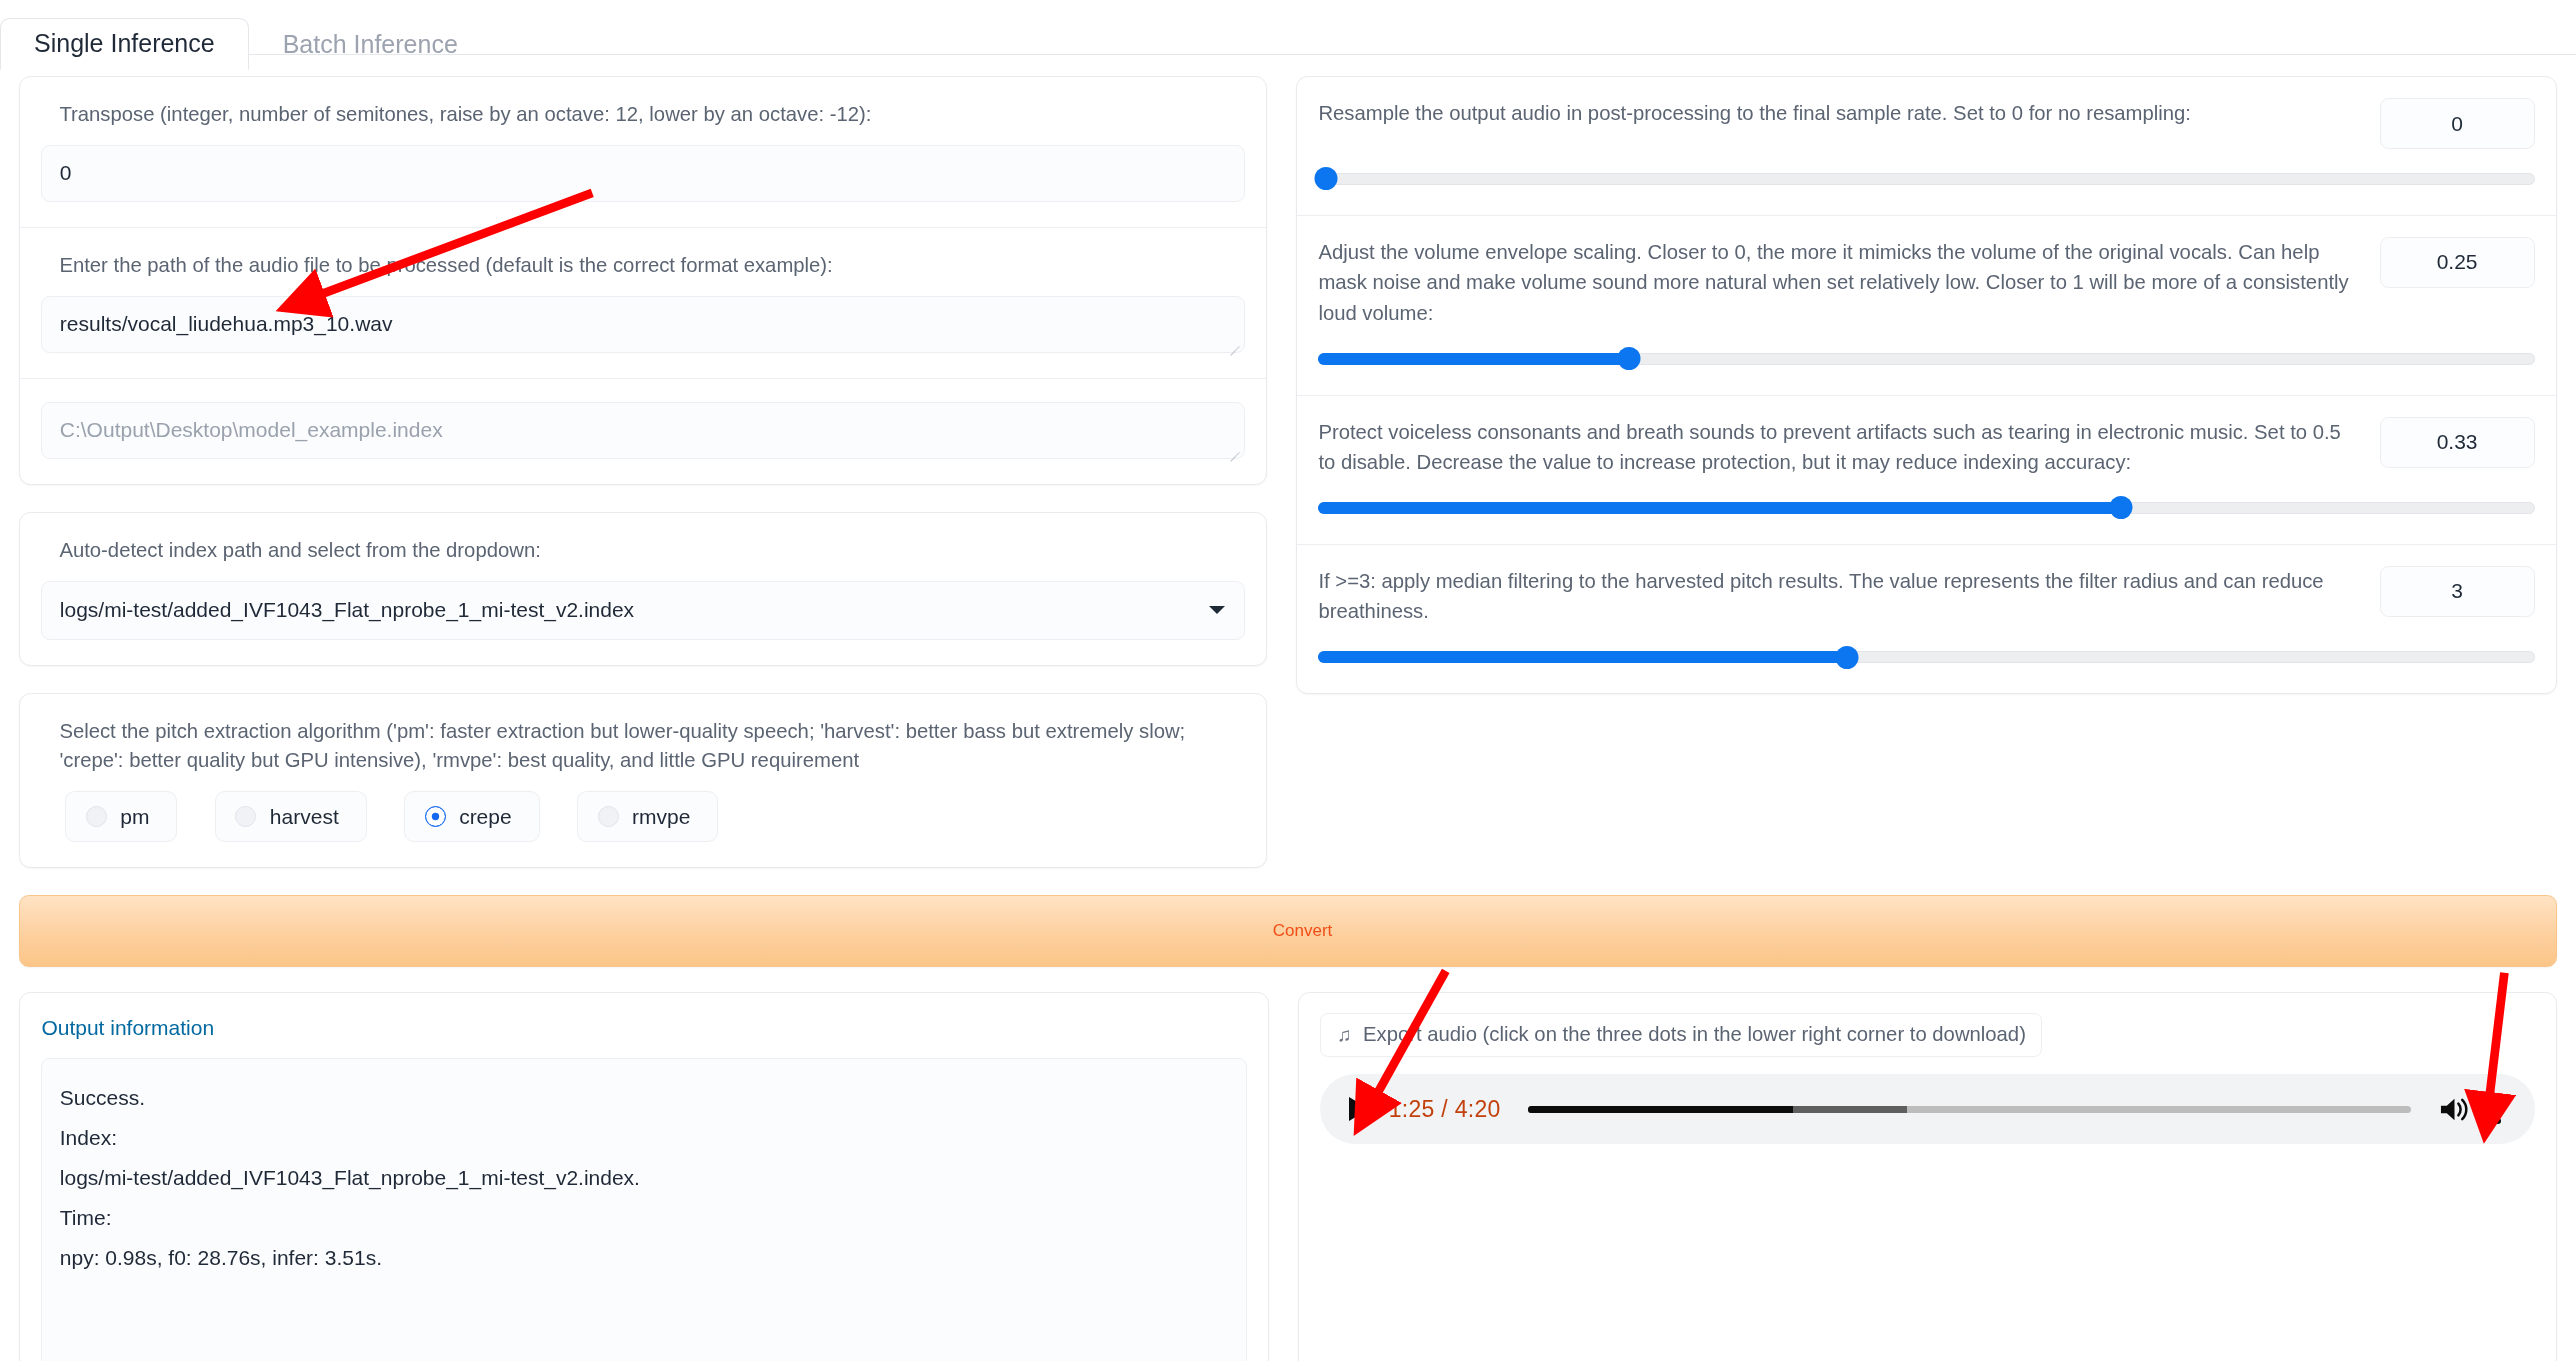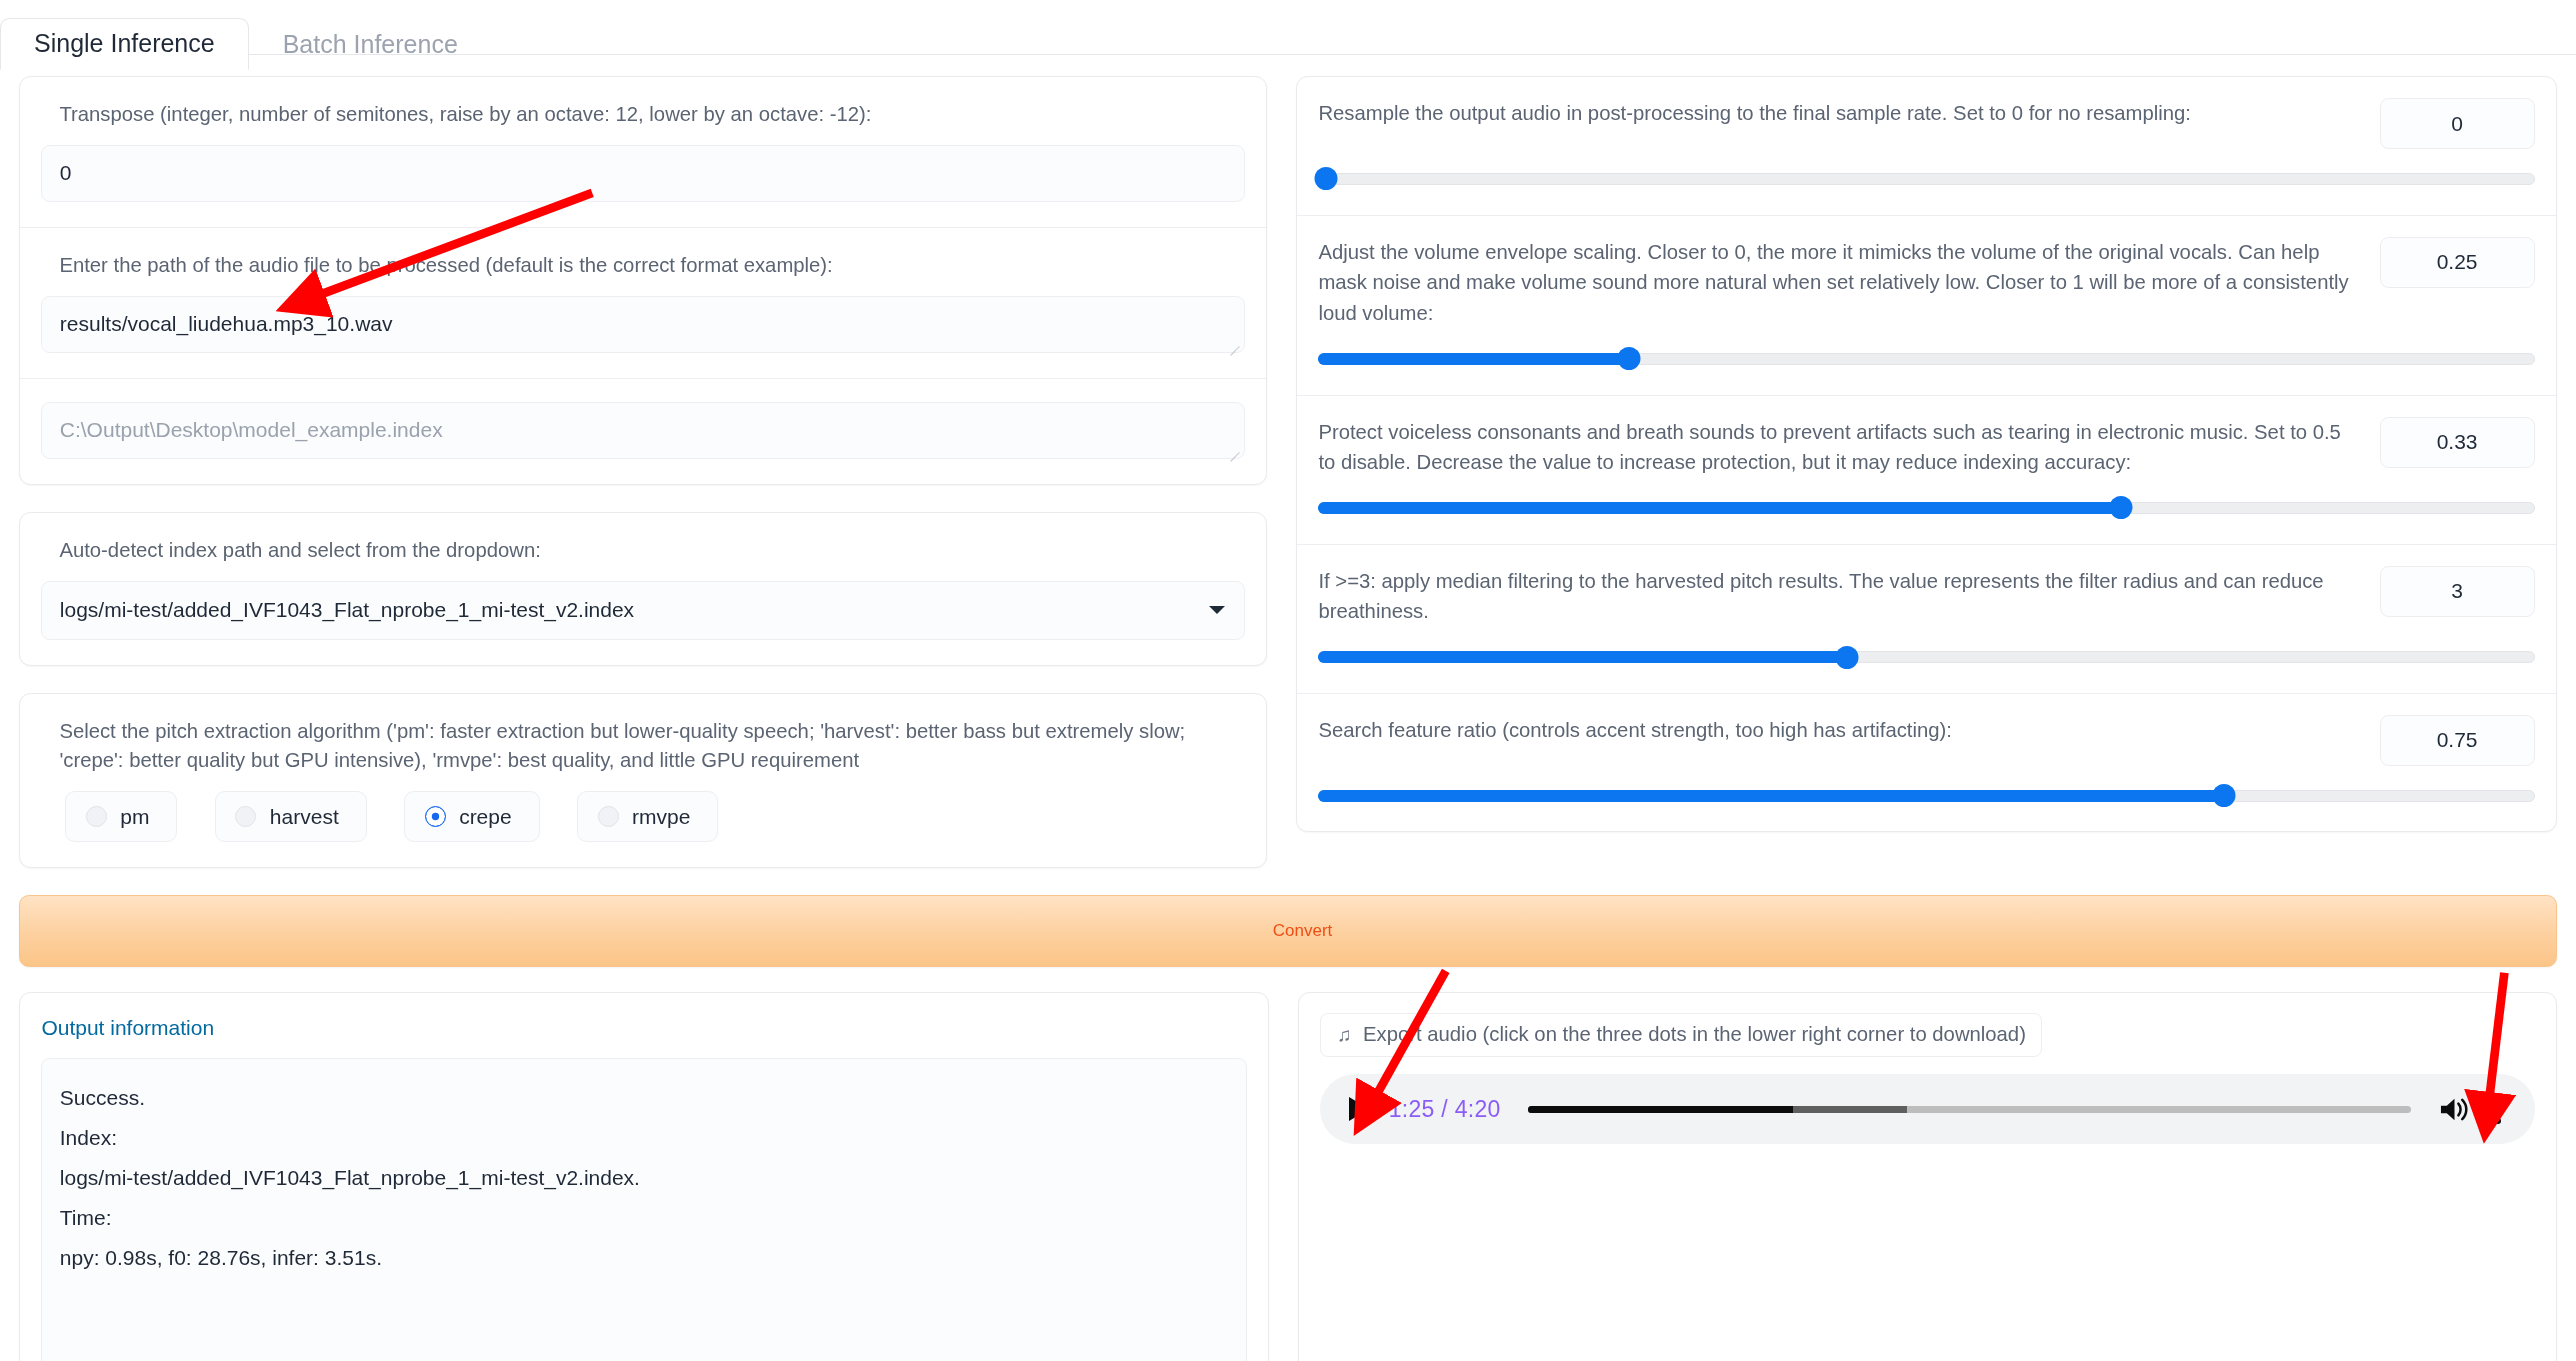--- a/index.html
+++ b/index.html
@@ -310,21 +310,21 @@
     width: 0; height: 0;
     border-left: 20.3px solid #0c0c0c;
     border-top: 12.6px solid transparent;
     border-bottom: 12.6px solid transparent;
     flex: 0 0 auto;
     margin-left: 3.9px;
     cursor: pointer;
   }
   .time-text {
     font-size: 23px;
-    color: #8b5cf6;
+    color: #c2410c;
     flex: 0 0 auto;
     letter-spacing: 0.3px;
   }
   .progress {
     flex: 1 1 auto;
     height: 7.7px;
     border-radius: 3.9px;
     background: #bdbdbd;
     position: relative;
     overflow: hidden;
@@ -492,31 +492,20 @@
             <div class="srow-label">If &gt;=3: apply median filtering to the harvested pitch results. The value represents the filter radius and can reduce breathiness.</div>
             <div class="num-box">3</div>
           </div>
           <div class="slider">
             <div class="slider-track"></div>
             <div class="slider-fill" style="width:43.5%"></div>
             <div class="slider-thumb" style="left:43.5%"></div>
           </div>
         </div>
 
-        <div class="srow">
-          <div class="srow-head">
-            <div class="srow-label">Search feature ratio (controls accent strength, too high has artifacting):</div>
-            <div class="num-box">0.75</div>
-          </div>
-          <div class="slider">
-            <div class="slider-track"></div>
-            <div class="slider-fill" style="width:74.5%"></div>
-            <div class="slider-thumb" style="left:74.5%"></div>
-          </div>
-        </div>
 
       </div>
     </div>
 
   </div>
 
   <div class="convert-wrap">
     <div class="convert-btn">
       <span>Convert</span>
     </div>

